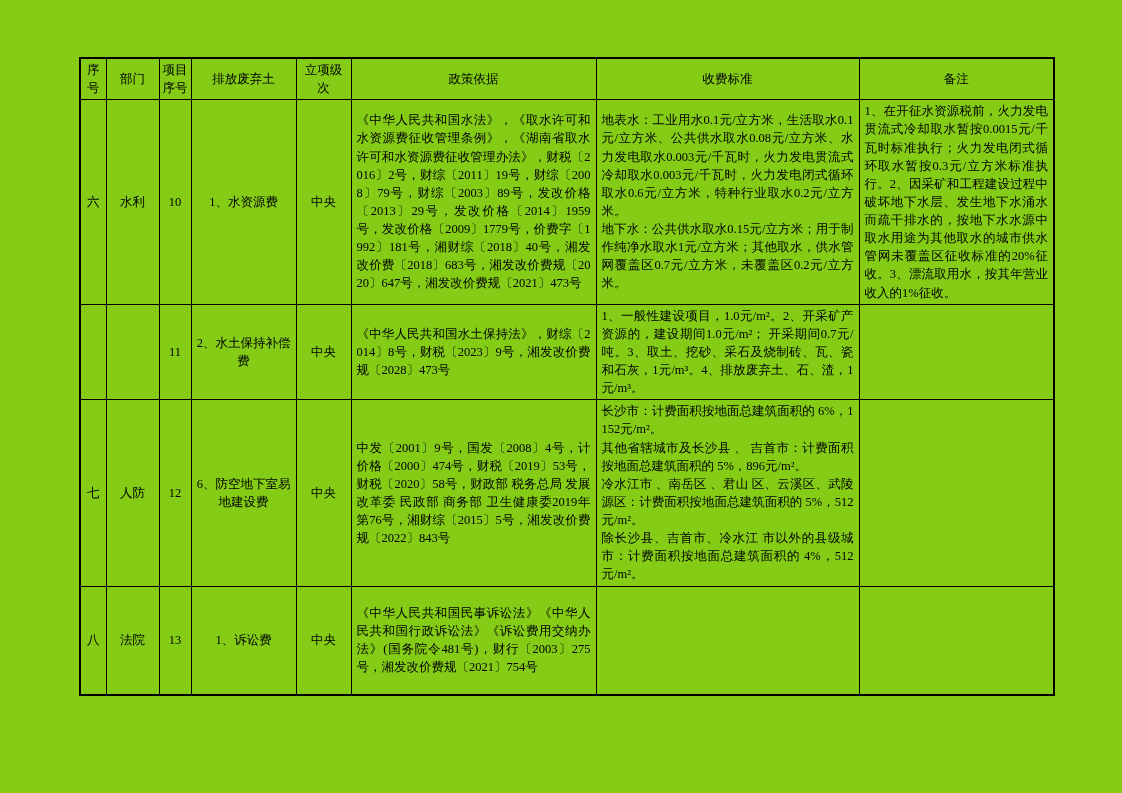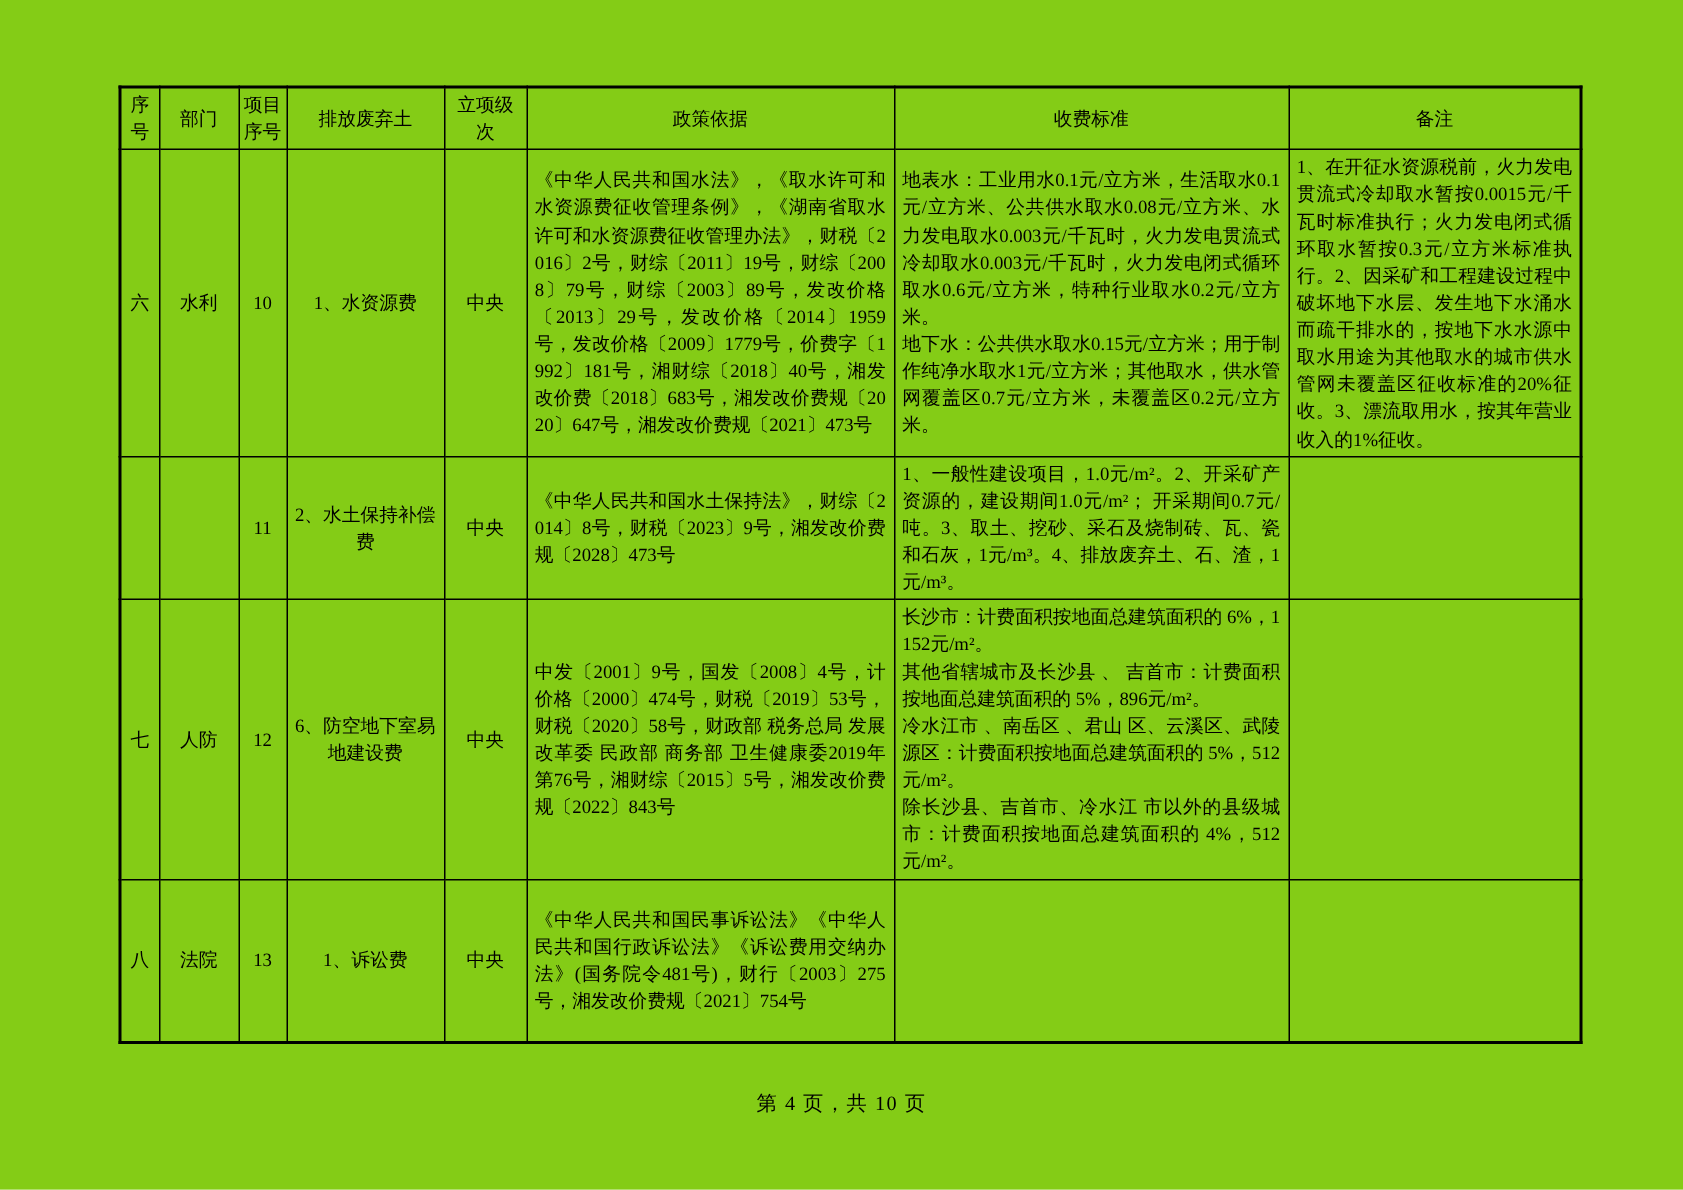--- a/index.html
+++ b/index.html
@@ -123,15 +123,14 @@
         <td class="c-center">13</td>
         <td class="c-left">1、诉讼费</td>
         <td class="c-center">中央</td>
         <td class="c-text">《中华人民共和国民事诉讼法》《中华人民共和国行政诉讼法》《诉讼费用交纳办法》(国务院令481号)，财行〔2003〕275号，湘发改价费规〔2021〕754号</td>
         <td class="c-text"></td>
         <td class="c-text"></td>
       </tr>
     </tbody>
   </table>
 
-  <div class="footer">第 4 页，共 10 页</div>
 
 </div>
 
 </body></html>

